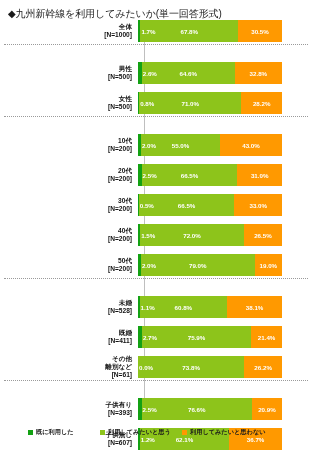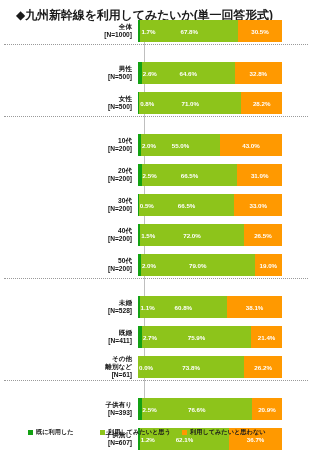--- a/index.html
+++ b/index.html
@@ -12,23 +12,23 @@
   }
   #chart-root{
     position:relative;
     width:312px;height:450px;
     box-sizing:border-box;
   }
 
   
   .chart-title{
     position:absolute;
-    left:16px; top:7px;
-    font-size:12px;
-    font-weight:bold;
+    left:8px; top:7px;
+    font-size:10px;
+    font-weight:normal;
     color:#1a1a1a;
     letter-spacing:-0.1px;
     white-space:nowrap;
   }
 
   
   .plot-area{
     position:absolute;
     left:0px; top:20px;
     width:312px;

